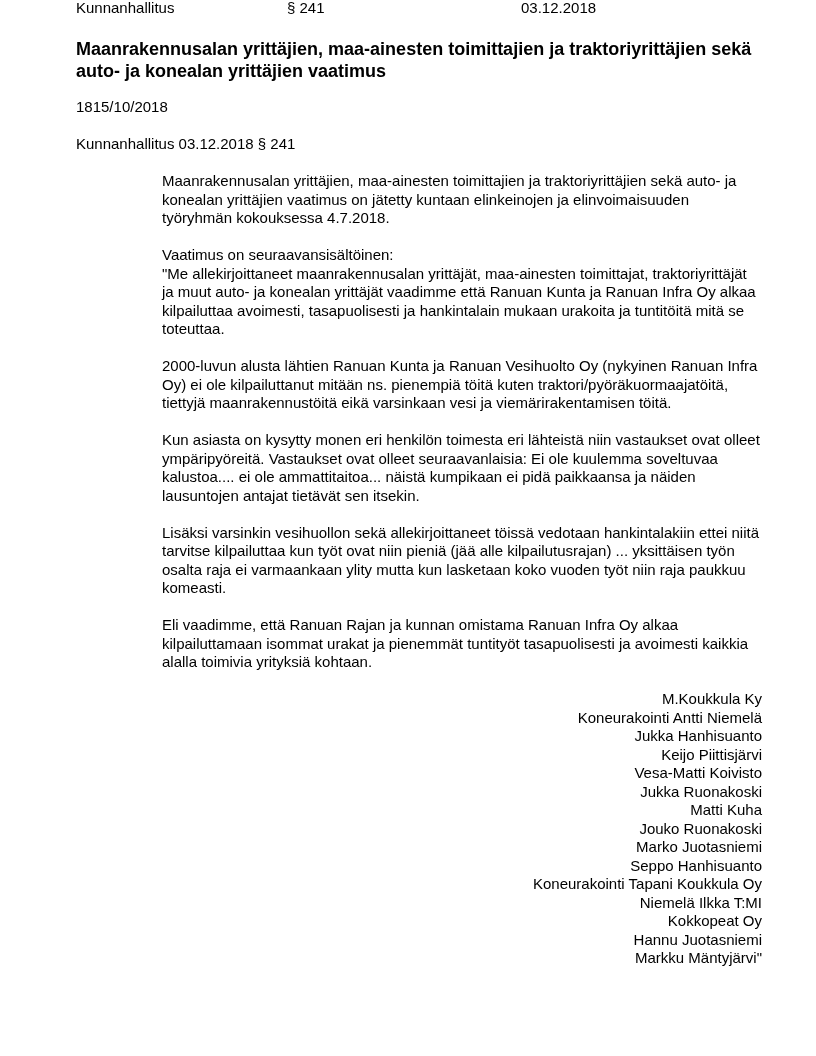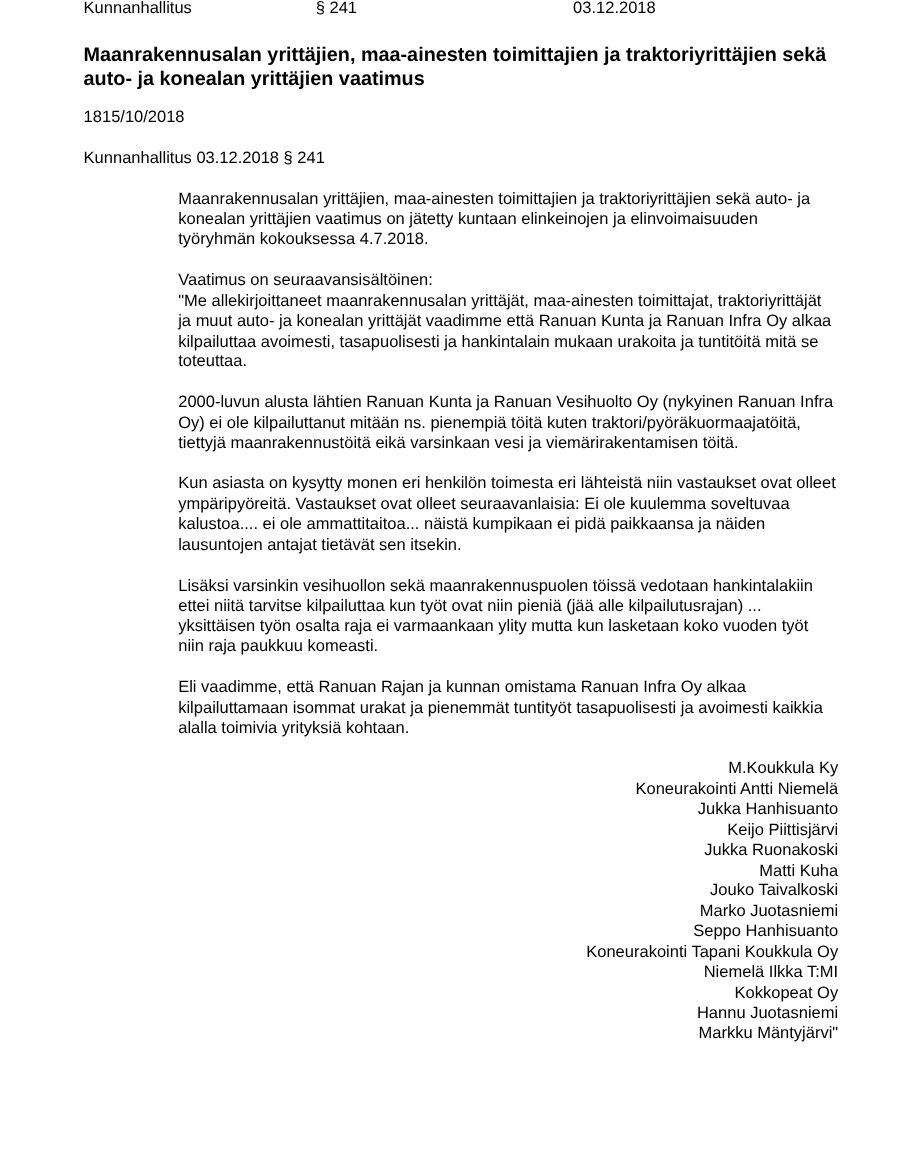--- a/index.html
+++ b/index.html
@@ -85,31 +85,32 @@
 <div class="diary">1815/10/2018</div>
 
 <div class="meeting-ref">Kunnanhallitus 03.12.2018 § 241</div>
 
 <div class="body-text">
   <p>Maanrakennusalan yrittäjien, maa-ainesten toimittajien ja traktoriyrittäjien sekä auto- ja konealan yrittäjien vaatimus on jätetty kuntaan elinkeinojen ja elinvoimaisuuden työryhmän kokouksessa 4.7.2018.</p>
   <p class="tight">Vaatimus on seuraavansisältöinen:</p>
   <p>"Me allekirjoittaneet maanrakennusalan yrittäjät, maa-ainesten toimittajat, traktoriyrittäjät ja muut auto- ja konealan yrittäjät vaadimme että Ranuan Kunta ja Ranuan Infra Oy alkaa kilpailuttaa avoimesti, tasapuolisesti ja hankintalain mukaan urakoita ja tuntitöitä mitä se toteuttaa.</p>
   <p>2000-luvun alusta lähtien Ranuan Kunta ja Ranuan Vesihuolto Oy (nykyinen Ranuan Infra Oy) ei ole kilpailuttanut mitään ns. pienempiä töitä kuten traktori/pyöräkuormaajatöitä, tiettyjä maanrakennustöitä eikä varsinkaan vesi ja viemärirakentamisen töitä.</p>
   <p>Kun asiasta on kysytty monen eri henkilön toimesta eri lähteistä niin vastaukset ovat olleet ympäripyöreitä. Vastaukset ovat olleet seuraavanlaisia: Ei ole kuulemma soveltuvaa kalustoa.... ei ole ammattitaitoa... näistä kumpikaan ei pidä paikkaansa ja näiden lausuntojen antajat tietävät sen itsekin.</p>
-  <p>Lisäksi varsinkin vesihuollon sekä maanrakennuspuolen töissä vedotaan hankintalakiin ettei niitä tarvitse kilpailuttaa kun työt ovat niin pieniä (jää alle kilpailutusrajan) ... yksittäisen työn osalta raja ei varmaankaan ylity mutta kun lasketaan koko vuoden työt niin raja paukkuu komeasti.</p>
+  <p>Lisäksi varsinkin vesihuollon sekä allekirjoittaneet töissä vedotaan hankintalakiin ettei niitä tarvitse kilpailuttaa kun työt ovat niin pieniä (jää alle kilpailutusrajan) ... yksittäisen työn osalta raja ei varmaankaan ylity mutta kun lasketaan koko vuoden työt niin raja paukkuu komeasti.</p>
   <p>Eli vaadimme, että Ranuan Rajan ja kunnan omistama Ranuan Infra Oy alkaa kilpailuttamaan isommat urakat ja pienemmät tuntityöt tasapuolisesti ja avoimesti kaikkia alalla toimivia yrityksiä kohtaan.</p>
 
   <ul class="signers">
     <li>M.Koukkula Ky</li>
     <li>Koneurakointi Antti Niemelä</li>
     <li>Jukka Hanhisuanto</li>
     <li>Keijo Piittisjärvi</li>
+    <li>Vesa-Matti Koivisto</li>
     <li>Jukka Ruonakoski</li>
     <li>Matti Kuha</li>
-    <li>Jouko Taivalkoski</li>
+    <li>Jouko Ruonakoski</li>
     <li>Marko Juotasniemi</li>
     <li>Seppo Hanhisuanto</li>
     <li>Koneurakointi Tapani Koukkula Oy</li>
     <li>Niemelä Ilkka T:MI</li>
     <li>Kokkopeat Oy</li>
     <li>Hannu Juotasniemi</li>
     <li>Markku Mäntyjärvi"</li>
   </ul>
 </div>
 

